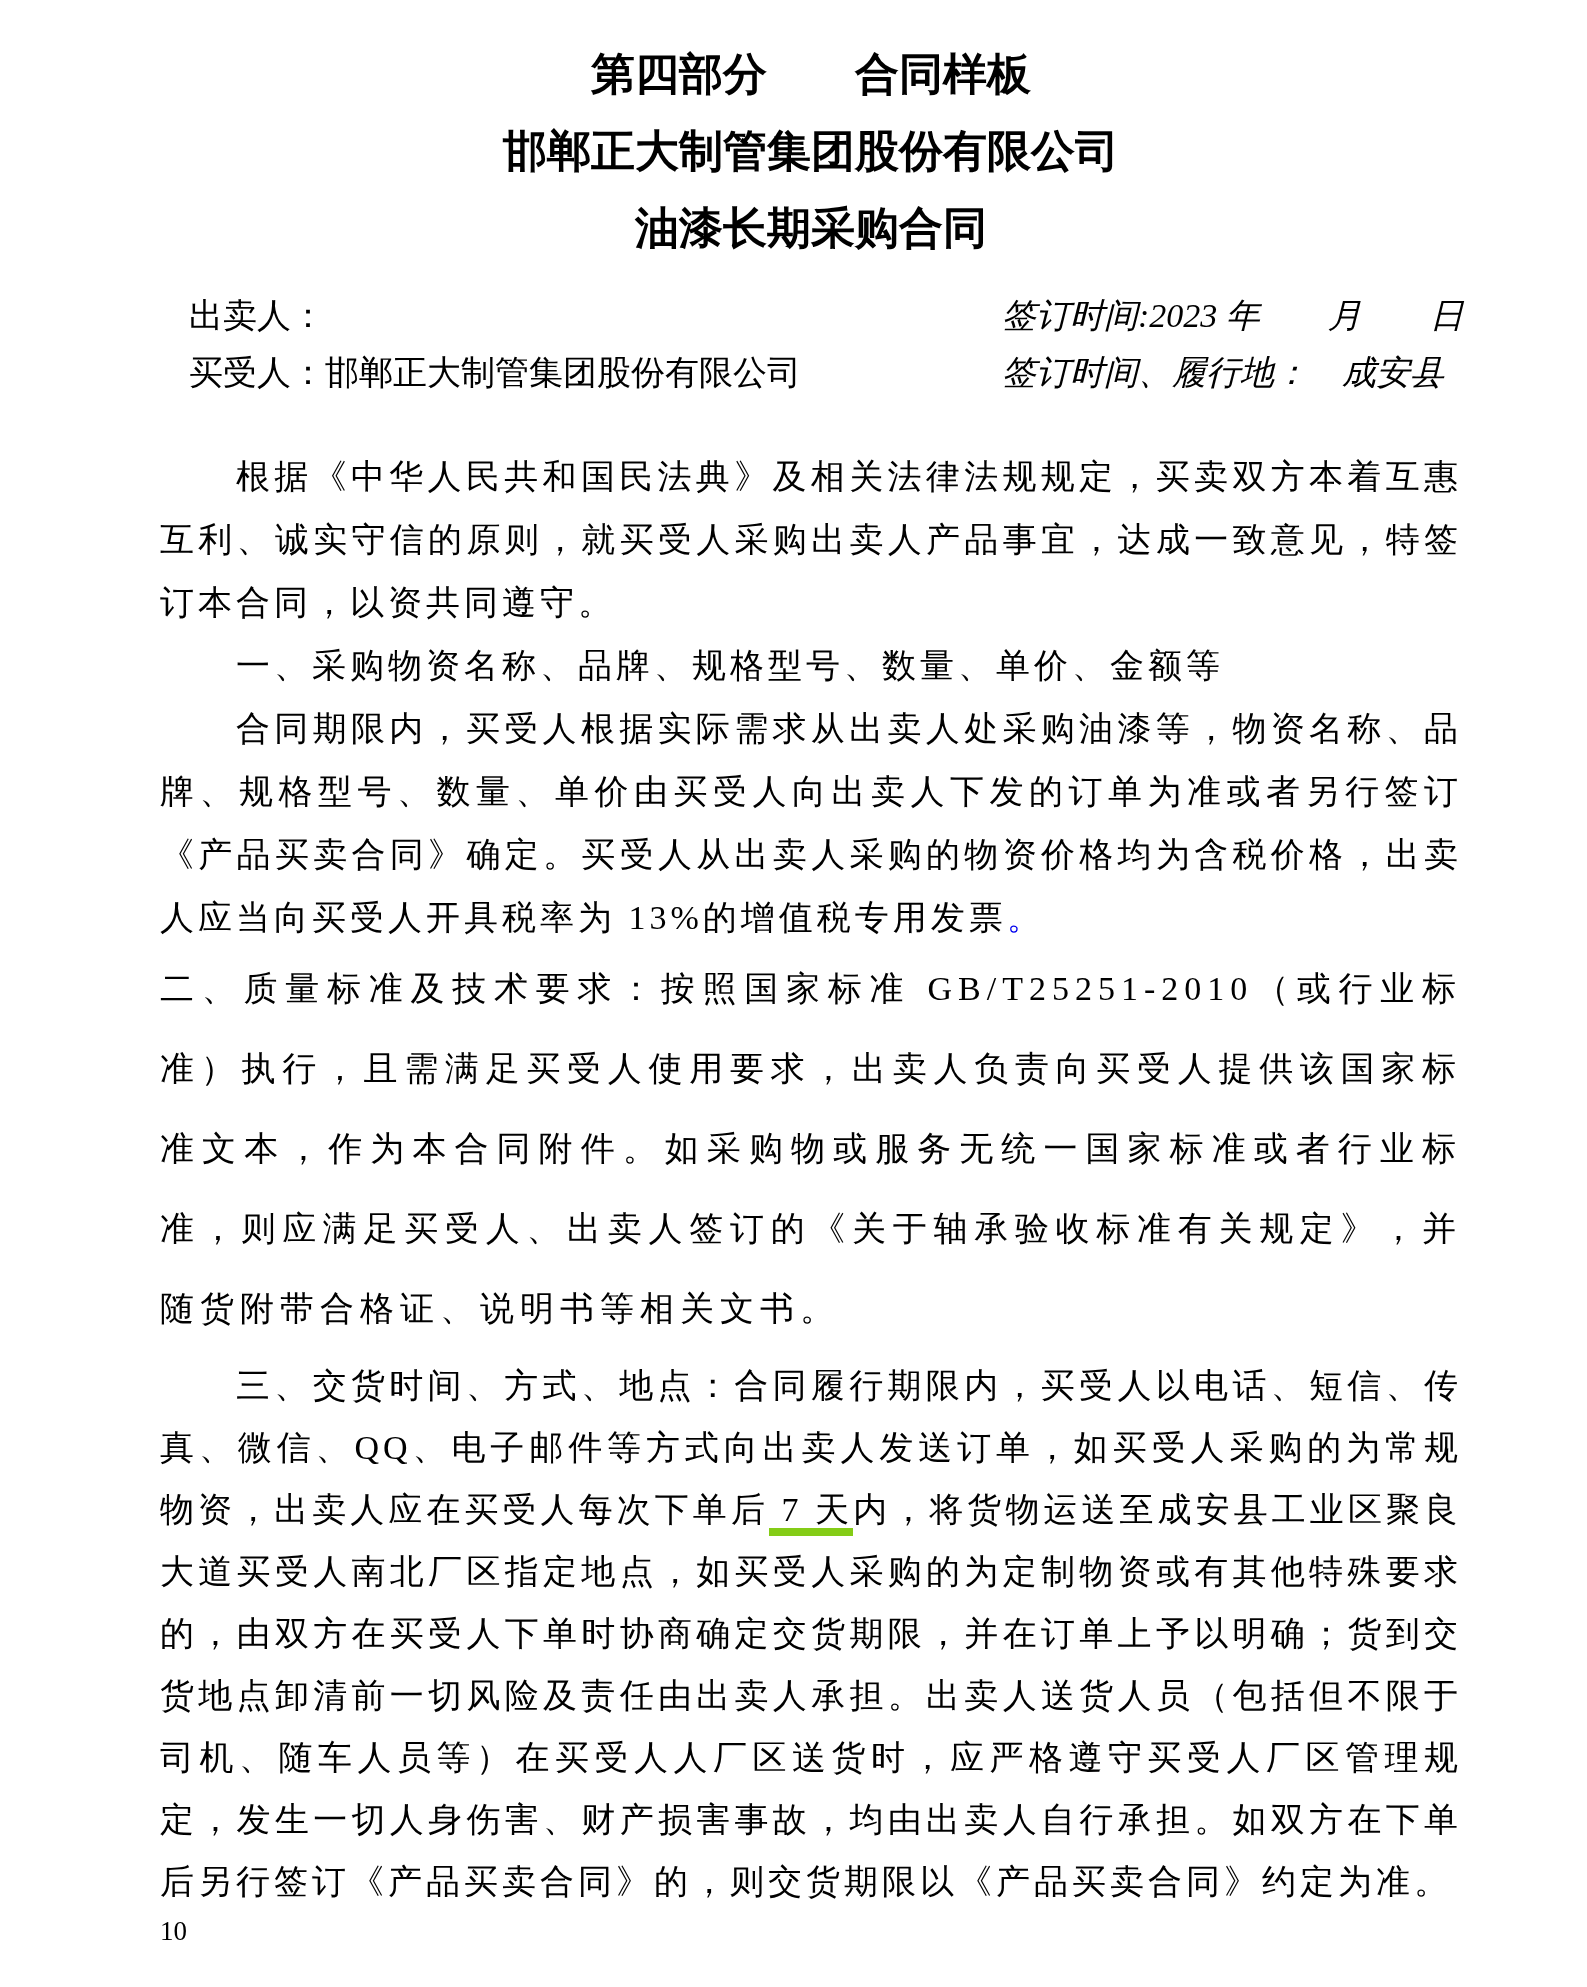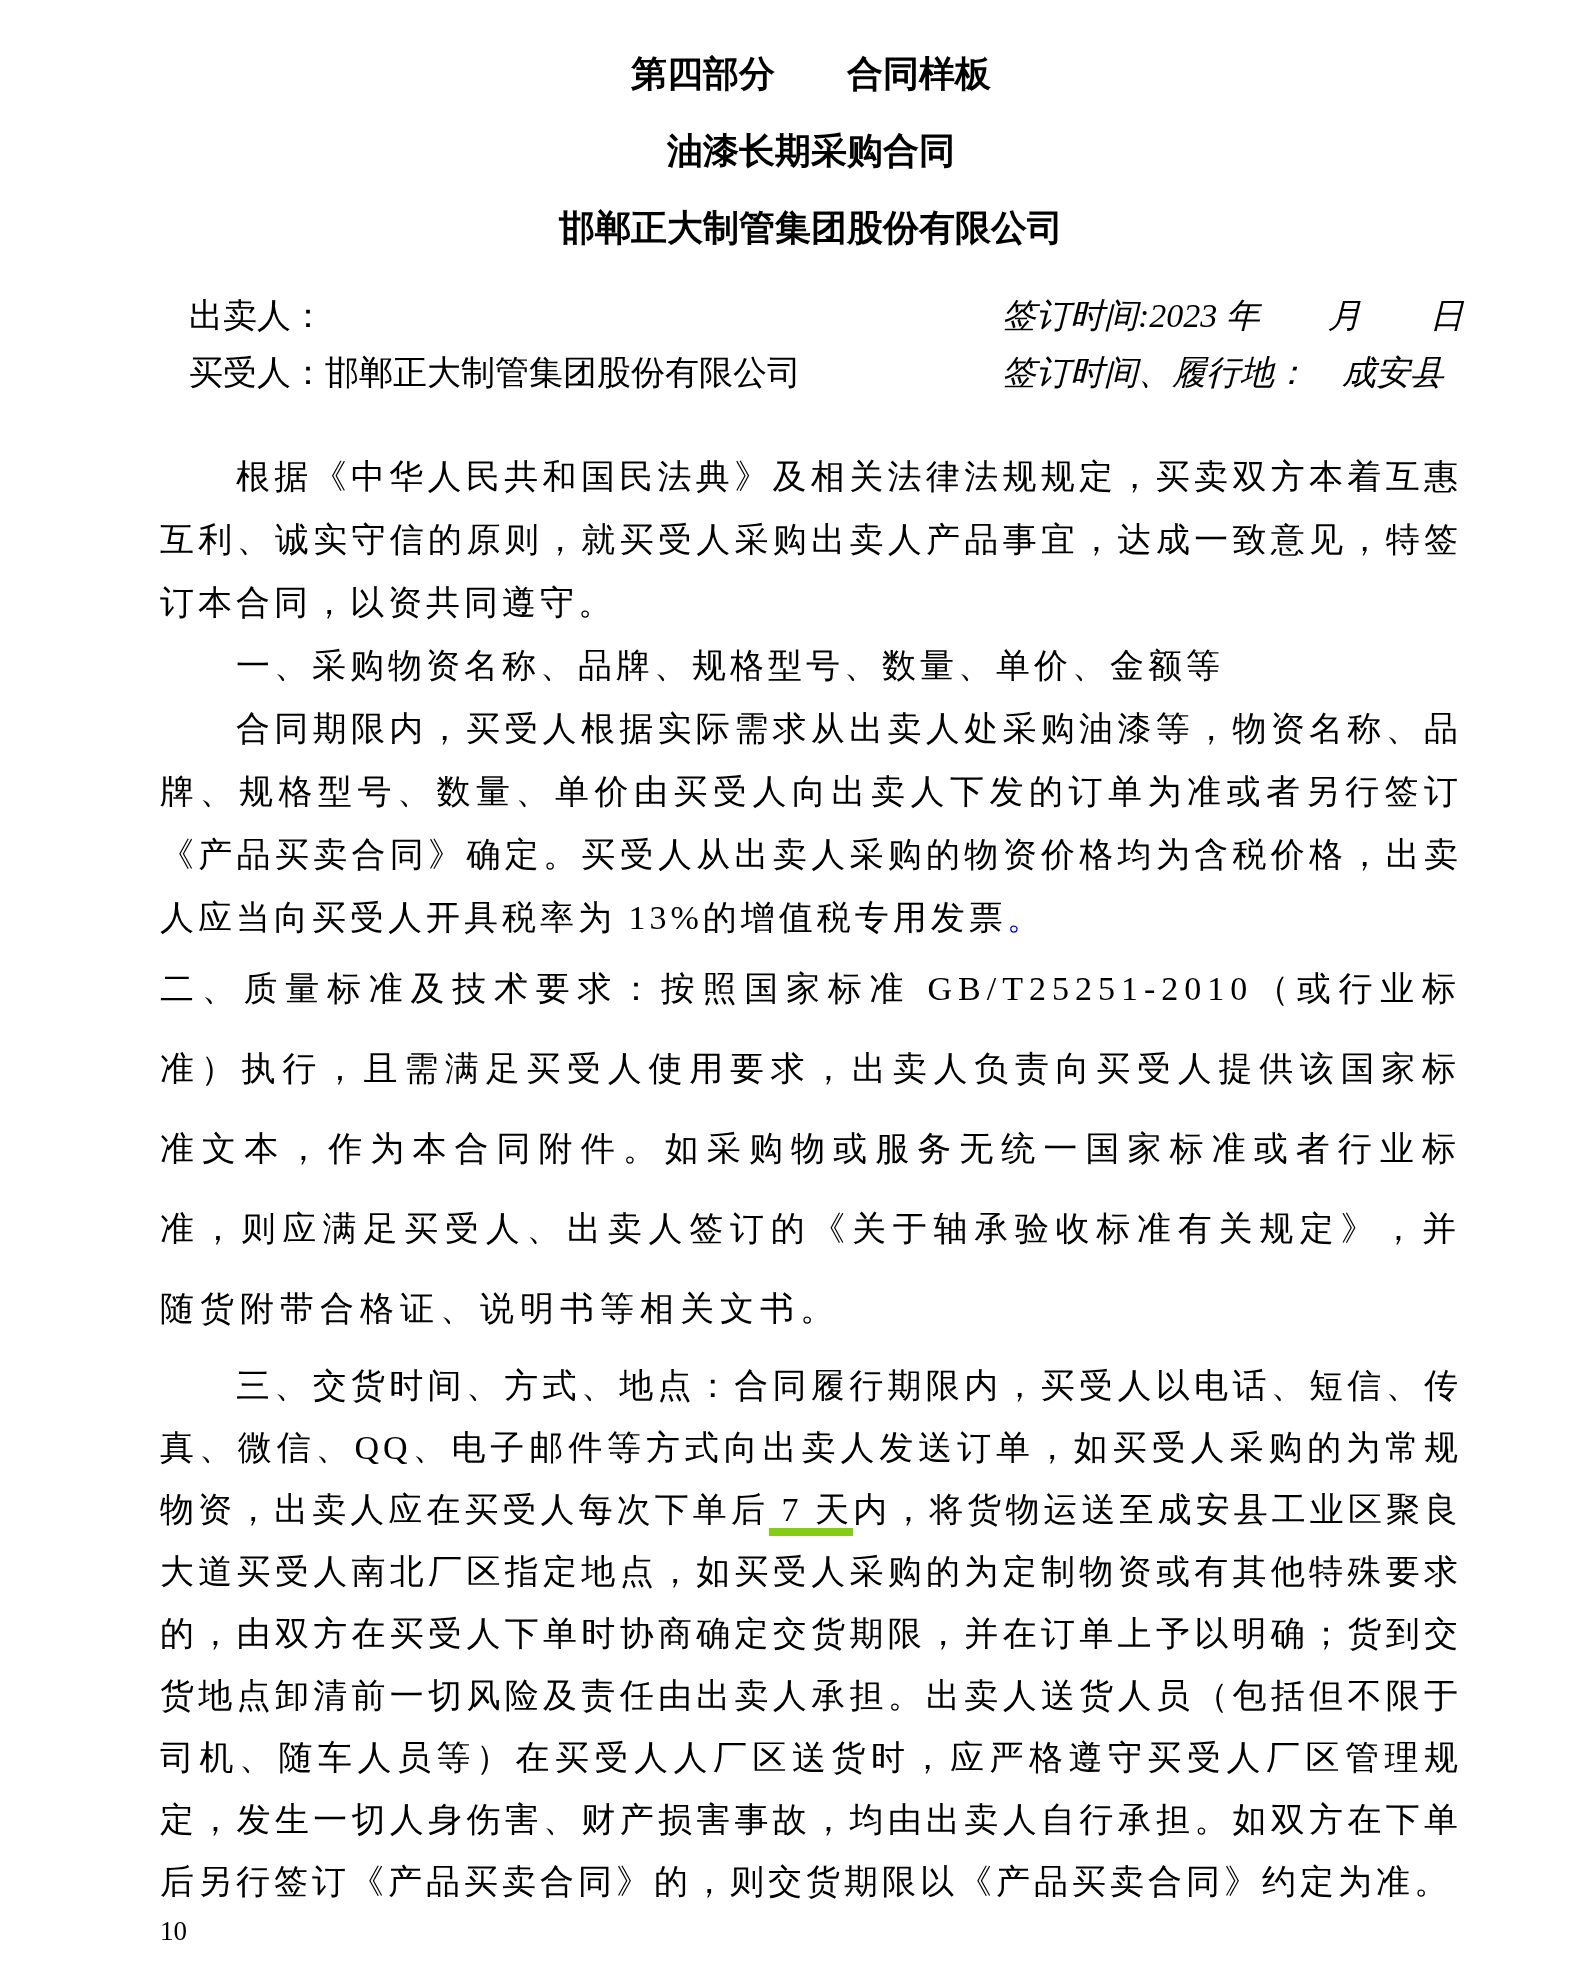--- a/index.html
+++ b/index.html
@@ -12,21 +12,21 @@
     position: relative;
     overflow: hidden;
   }
   .page {
     position: relative;
     width: 1587px; height: 1987px;
     padding: 36px 125px 0 160px;
   }
   .title-block { text-align: center; }
   .title-line {
-    font-size: 36px;
+    font-size: 44px;
     font-weight: 700;
     line-height: 77px;
     white-space: pre;
   }
   .hdr-block { margin-top: 20px; margin-left: 29px; }
   .hdr-row {
     display: flex;
     font-size: 34px;
     line-height: 57px;
     white-space: pre;
@@ -57,22 +57,22 @@
     letter-spacing: 0;
   }
 </style>
 </head>
 <body>
 
 <div class="page">
 
   <div class="title-block">
     <div class="title-line">第四部分　　合同样板</div>
+    <div class="title-line">邯郸正大制管集团股份有限公司</div>
     <div class="title-line">油漆长期采购合同</div>
-    <div class="title-line">邯郸正大制管集团股份有限公司</div>
   </div>
 
   <div class="hdr-block">
     <div class="hdr-row">
       <span class="hdr-left">出卖人：</span>
       <span class="hdr-right">签订时间:2023 年　　月　　日</span>
     </div>
     <div class="hdr-row">
       <span class="hdr-left">买受人：邯郸正大制管集团股份有限公司</span>
       <span class="hdr-right">签订时间、履行地：　成安县</span>

